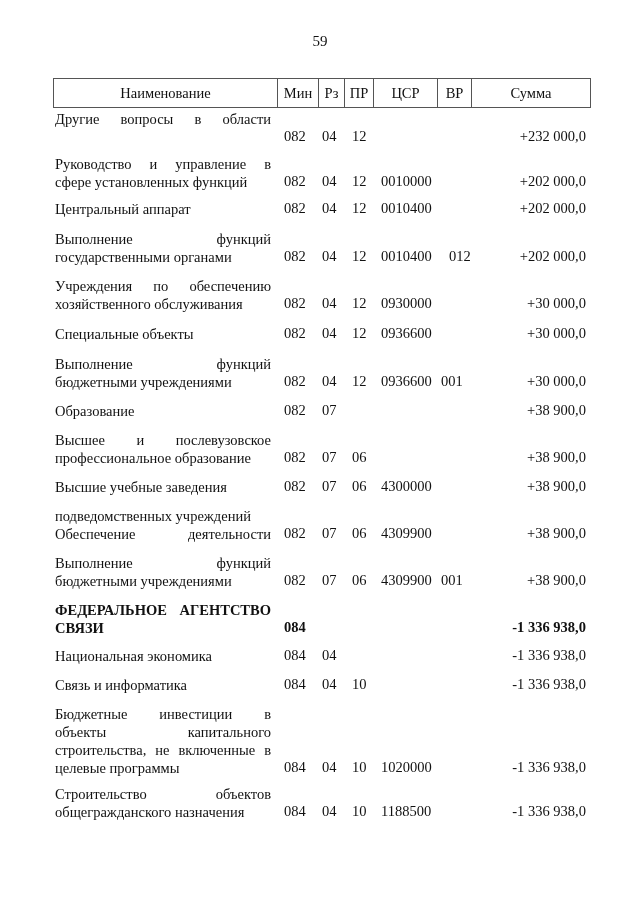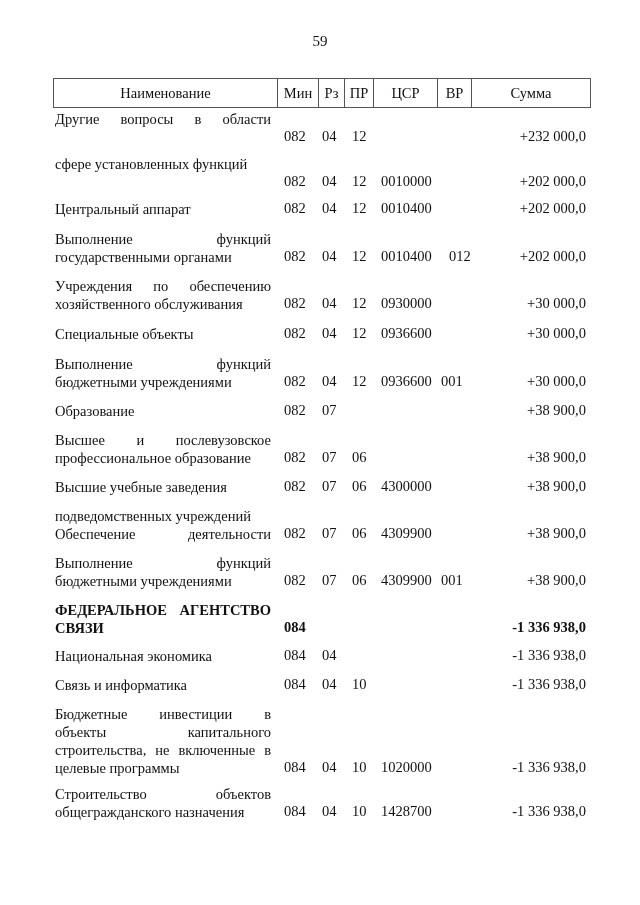--- a/index.html
+++ b/index.html
@@ -46,20 +46,21 @@
       <div class="name">
         <span class="line">Другие вопросы в области</span>
       </div>
       <div class="cell c-min" style="top: 18px;">082</div>
       <div class="cell c-rz" style="top: 18px;">04</div>
       <div class="cell c-pr" style="top: 18px;">12</div>
       <div class="cell c-sum" style="top: 18px;">+232 000,0</div>
     </div>
     <div class="row" style="top: 45px;">
       <div class="name">
+        <span class="line">Руководство и управление в</span>
         <span class="line last">сфере установленных функций</span>
       </div>
       <div class="cell c-min" style="top: 18px;">082</div>
       <div class="cell c-rz" style="top: 18px;">04</div>
       <div class="cell c-pr" style="top: 18px;">12</div>
       <div class="cell c-csr" style="top: 18px;">0010000</div>
       <div class="cell c-sum" style="top: 18px;">+202 000,0</div>
     </div>
     <div class="row" style="top: 90px;">
       <div class="name">
@@ -206,16 +207,16 @@
       <div class="cell c-sum" style="top: 54px;">-1 336 938,0</div>
     </div>
     <div class="row" style="top: 675px;">
       <div class="name">
         <span class="line">Строительство объектов</span>
         <span class="line last">общегражданского назначения</span>
       </div>
       <div class="cell c-min" style="top: 18px;">084</div>
       <div class="cell c-rz" style="top: 18px;">04</div>
       <div class="cell c-pr" style="top: 18px;">10</div>
-      <div class="cell c-csr" style="top: 18px;">1428700</div>
+      <div class="cell c-csr" style="top: 18px;">1188500</div>
       <div class="cell c-sum" style="top: 18px;">-1 336 938,0</div>
     </div>
   </div>
 
 </body></html>

